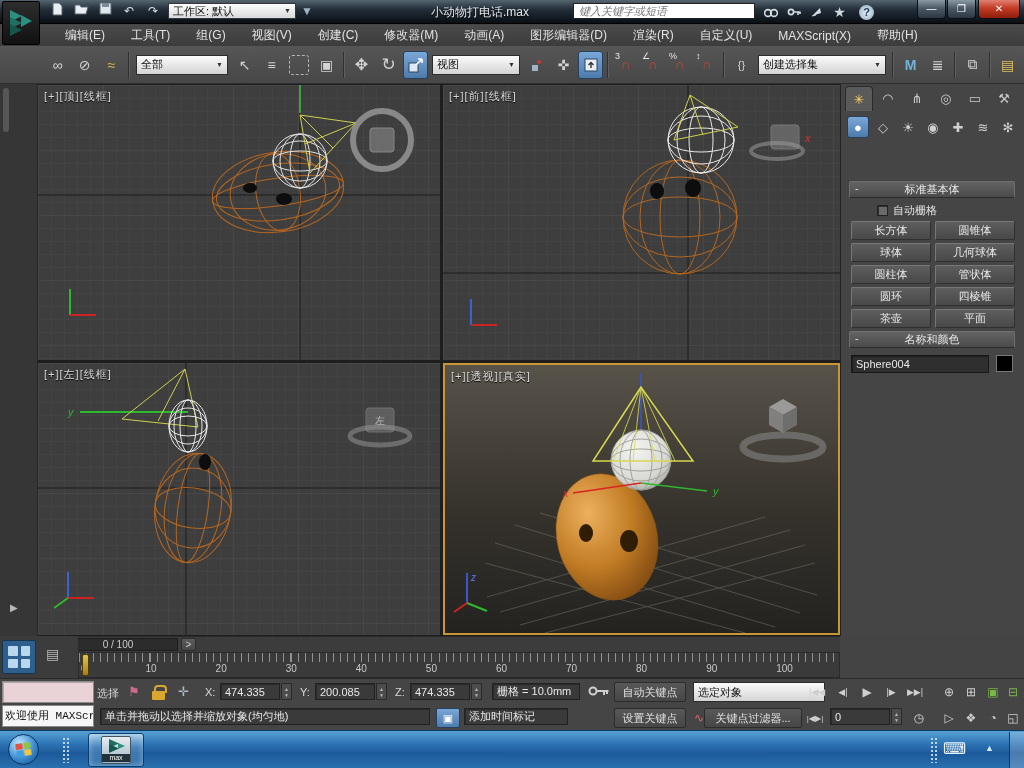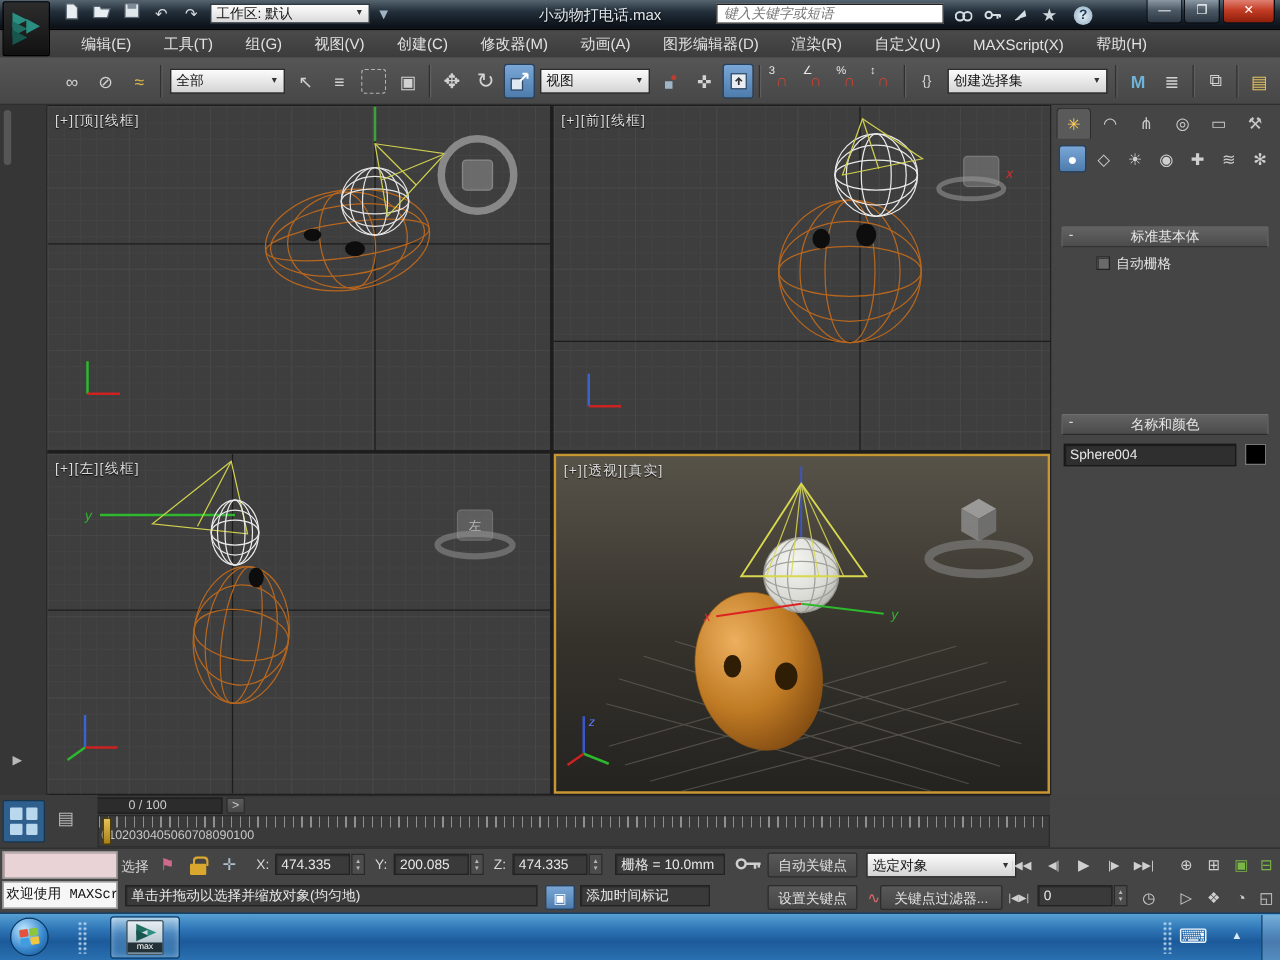--- a/index.html
+++ b/index.html
@@ -88,21 +88,21 @@
 
   
   .sliderrow{position:absolute;left:38px;top:636px;width:802px;height:16px;background:#3c3c3c;border-top:1px solid #2a2a2a}
   .slbtn{position:absolute;top:1px;width:15px;height:13px;background:linear-gradient(#5c5c5c,#474747);
          border:1px solid #2d2d2d;color:#ccc;font-size:10px;text-align:center;line-height:11px;border-radius:2px}
   .slthumb{position:absolute;left:20px;top:1px;width:120px;height:13px;background:#2c2c2c;border:1px solid #1d1d1d;
            color:#ccc;font-size:10px;text-align:center;line-height:12px}
   .ruler{position:absolute;left:78px;top:652px;width:762px;height:26px;background:#3a3a3a;border:1px solid #2a2a2a;overflow:hidden}
   .ticks{position:absolute;left:0;top:0;width:762px;height:9px;
          background-image:repeating-linear-gradient(90deg,#909090 0 1px,transparent 1px 7.05px)}
-  .tlabels{position:absolute;left:2px;top:10px;width:712px;display:flex;
+  .tlabels{position:absolute;left:2px;top:10px;width:712px;display:flex;justify-content:space-between;
            font-size:10px;color:#c8c8c8}
   .framemark{position:absolute;left:3px;top:1px;width:7px;height:22px;background:linear-gradient(#e4c35a,#a87f17);
              border:1px solid #4e3c07;border-radius:2px}
   .cornerbl{position:absolute;left:0;top:636px;width:78px;height:42px;background:#3c3c3c}
   .layoutbtn{position:absolute;left:2px;top:4px;width:34px;height:34px;background:#2e5f8d;border:1px solid #17354f;
              border-radius:2px;display:grid;grid-template-columns:1fr 1fr;gap:3px;padding:5px}
   .layoutbtn div{background:#b9d8ee;border-radius:1px}
   .miniwin{position:absolute;left:46px;top:10px;color:#b8b8b8;font-size:14px}
 
   
@@ -512,20 +512,32 @@
 
 
     <div class="rollhead" style="top:97px">
       <span class="rmin">-</span>
       <span>标准基本体</span>
     </div>
     <div class="chkrow" style="top:119px">
       <span class="chk"></span>
       <span>自动栅格</span>
     </div>
+    <div class="pgrid" style="top:137px">
+      <div class="pbtn">长方体</div>
+      <div class="pbtn">圆锥体</div>
+      <div class="pbtn">球体</div>
+      <div class="pbtn">几何球体</div>
+      <div class="pbtn">圆柱体</div>
+      <div class="pbtn">管状体</div>
+      <div class="pbtn">圆环</div>
+      <div class="pbtn">四棱锥</div>
+      <div class="pbtn">茶壶</div>
+      <div class="pbtn">平面</div>
+    </div>
 
     <div class="rollhead" style="top:247px">
       <span class="rmin">-</span>
       <span>名称和颜色</span>
     </div>
     <div class="namefield" style="top:271px">
       <span>Sphere004</span>
     </div>
     <div class="swatch" style="left:155px;top:271px"></div>
   </div>
@@ -598,21 +610,21 @@
       <span>栅格 = 10.0mm</span>
     </div>
 
     <div class="abs" style="left:588px;top:4px">
       <svg width="22" height="16">
           <circle cx="5" cy="8" r="3.5" fill="none" stroke="#cfcfcf" stroke-width="2"></circle>
           <path d="M8.5 8h12M16 8v4M19 8v3" stroke="#cfcfcf" stroke-width="2" fill="none"></path>
         </svg>
     </div>
     <div class="sbtn" style="left:614px;width:72px">自动关键点</div>
-    <div class="ldd abs" style="left:690px;top:3px;width:120px">
+    <div class="ldd abs" style="left:690px;top:3px;width:132px">
       <span style="flex:1">选定对象</span>
       <span class="ddarrow">▼</span>
     </div>
 
     <div class="sicon2" style="left:806px;font-size:9px">|◀◀</div>
     <div class="sicon2" style="left:832px;font-size:9px">◀|</div>
     <div class="sicon2" style="left:856px">▶</div>
     <div class="sicon2" style="left:880px;font-size:9px">|▶</div>
     <div class="sicon2" style="left:904px;font-size:9px">▶▶|</div>
     <div class="sicon2" style="left:938px">⊕</div>

